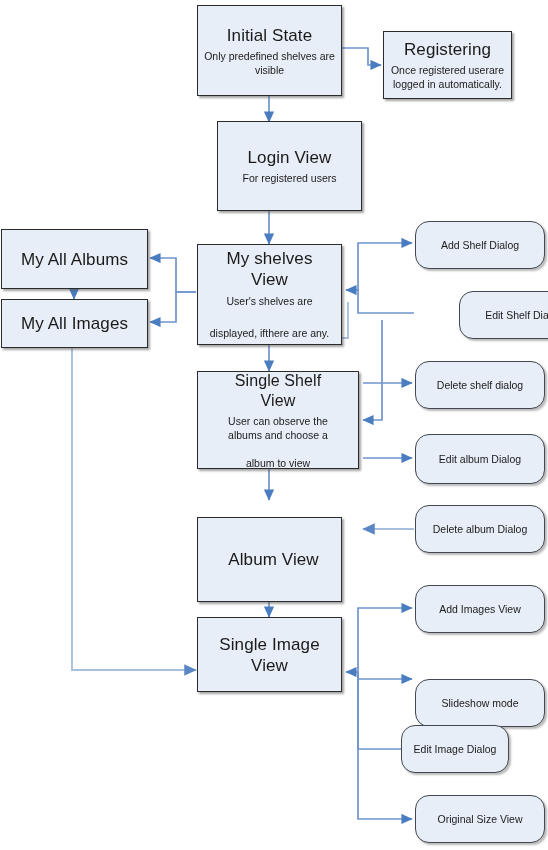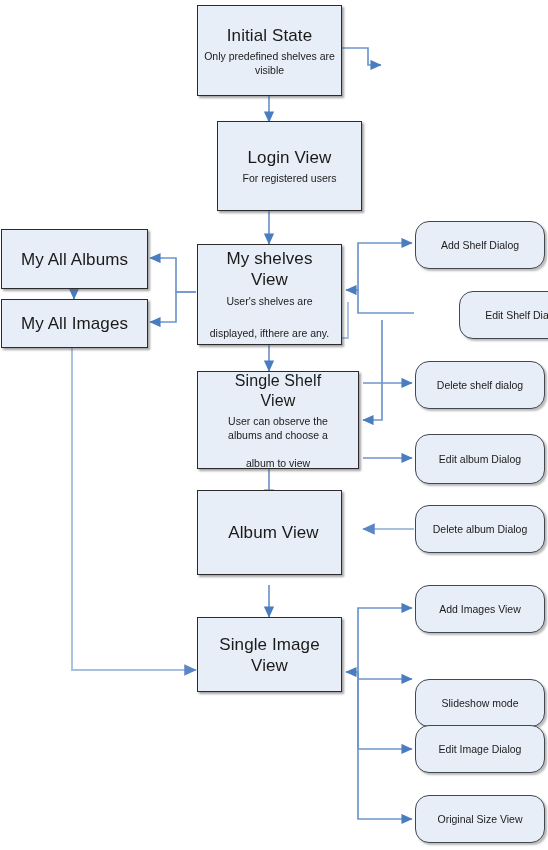--- a/index.html
+++ b/index.html
@@ -138,20 +138,25 @@
       <path d="M358,672 L346,672" stroke="#6f95cd" stroke-width="1.7" marker-end="url(#ah)"></path>
     </g>
   </svg>
 
   <div class="node rect" style="left:197px; top:5px; width:145px; height:91px;">
     <div class="title">Initial State</div>
     <div class="sub">Only predefined shelves are
 visible</div>
   </div>
 
+  <div class="node rect" style="left:383px; top:31px; width:129px; height:68px;">
+    <div class="title">Registering</div>
+    <div class="sub">Once  registered userare
+logged in automatically.</div>
+  </div>
 
   <div class="node rect" style="left:197px; top:121px; width:145px; height:90px;margin-left:20px;">
     <div class="title">Login View</div>
     <div class="sub">For registered users</div>
   </div>
 
   <div class="node rect" style="left:1px; top:229px; width:147px; height:60px;">
     <div class="title">My All Albums</div>
   </div>
 
@@ -169,21 +174,21 @@
 
   <div class="node rect" style="left:197px; top:371px; width:162px; height:98px;">
     <div class="title sm">Single Shelf
 View</div>
     <div class="sub">User can observe the
 albums and choose a
 
 album to view</div>
   </div>
 
-  <div class="node rect" style="left:197px; top:490px; width:145px; height:85px;padding-left:8px;">
+  <div class="node rect" style="left:197px; top:517px; width:145px; height:85px;padding-left:8px;">
     <div class="title">Album View</div>
   </div>
 
   <div class="node rect" style="left:197px; top:617px; width:145px; height:75px;">
     <div class="title">Single Image
 View</div>
   </div>
 
   <div class="node round" style="left:415px; top:221px; width:130px; height:48px;">
     <div class="pill-label">Add Shelf Dialog</div>
@@ -206,21 +211,21 @@
   </div>
 
   <div class="node round" style="left:415px; top:585px; width:130px; height:48px;">
     <div class="pill-label">Add Images View</div>
   </div>
 
   <div class="node round" style="left:415px; top:655px; width:130px; height:48px;margin-top:24px;">
     <div class="pill-label">Slideshow mode</div>
   </div>
 
-  <div class="node round" style="left:415px; top:725px; width:130px; height:48px;">
+  <div class="node round" style="left:401px; top:725px; width:108px; height:48px;">
     <div class="pill-label">Edit Image Dialog</div>
   </div>
 
   <div class="node round" style="left:415px; top:795px; width:130px; height:48px;">
     <div class="pill-label">Original Size View</div>
   </div>
 
 </div>
 
 </body></html>

